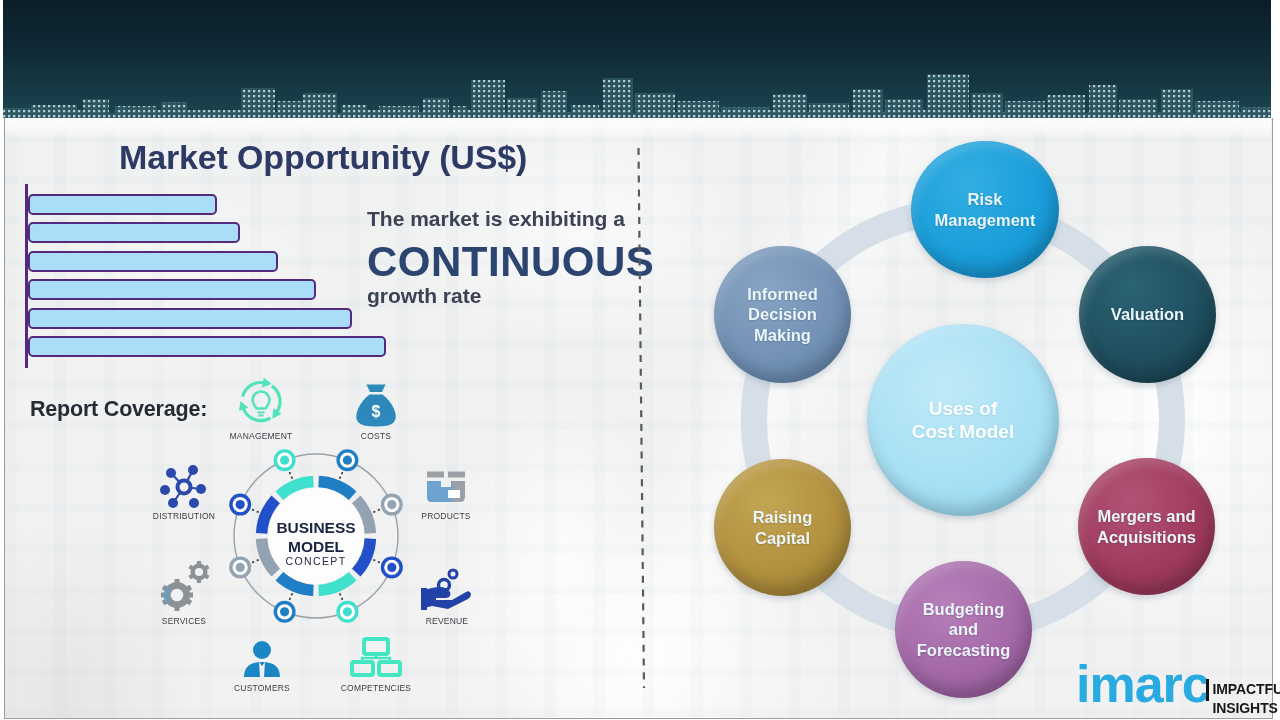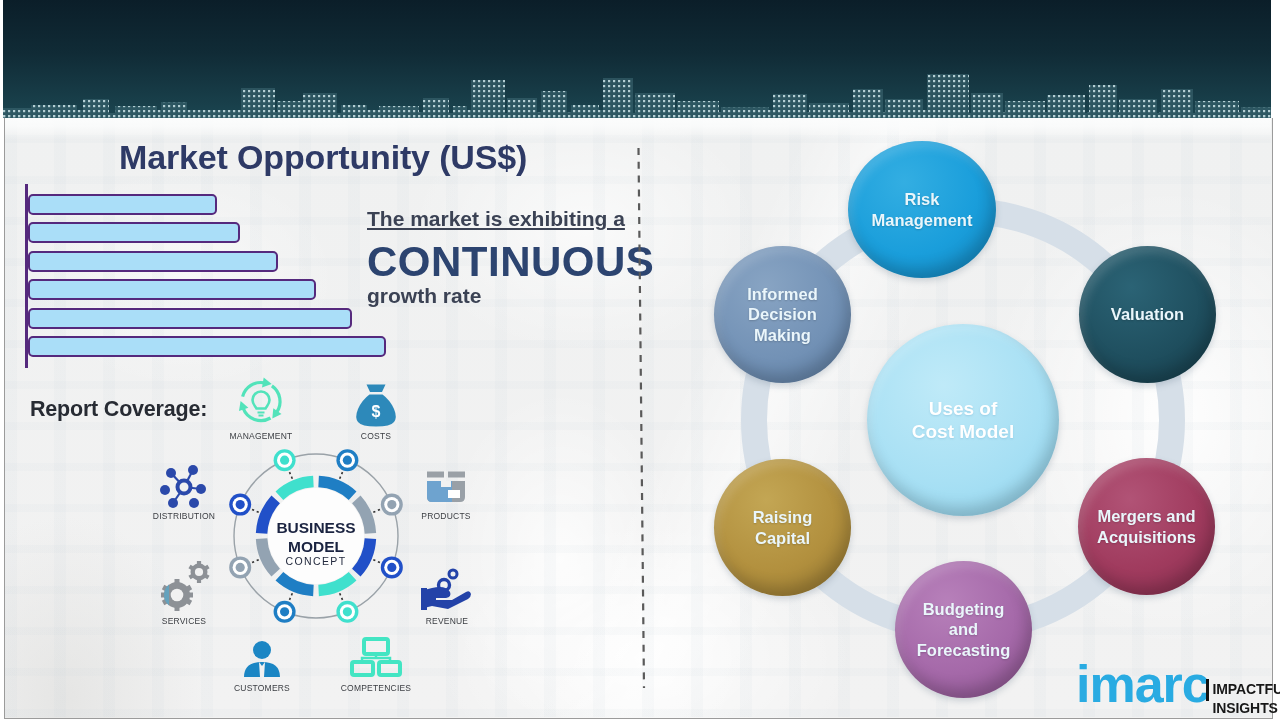--- a/index.html
+++ b/index.html
@@ -195,21 +195,21 @@
 
   <div id="mo-head">Market Opportunity (US$)</div>
   <div id="axis"></div>
   <div class="bar" style="left:28px;top:193.5px;width:185px;"></div>
   <div class="bar" style="left:28px;top:222px;width:208px;"></div>
   <div class="bar" style="left:28px;top:250.5px;width:246px;"></div>
   <div class="bar" style="left:28px;top:279px;width:284px;"></div>
   <div class="bar" style="left:28px;top:307.5px;width:320px;"></div>
   <div class="bar" style="left:28px;top:336px;width:354px;"></div>
 
-  <div class="gtxt" style="left:367px;top:207px;font-size:21px;text-decoration:underline;">The market is exhibiting a</div>
+  <div class="gtxt" style="left:367px;top:207px;font-size:21px;">The market is exhibiting a</div>
   <div class="gtxt" style="left:367px;top:238px;font-size:42px;color:#2c4470;letter-spacing:0.5px;">CONTINUOUS</div>
   <div class="gtxt" style="left:367px;top:284px;font-size:21px;">growth rate</div>
 
   <div id="rc">Report Coverage:</div>
 
   <svg id="vector" width="1280" height="720" viewBox="0 0 1280 720" style="position:absolute;left:0;top:0;">
 
     <line x1="638.5" y1="148" x2="644" y2="688" stroke="#5a5a5a" stroke-width="2.2" stroke-dasharray="7 6.8"></line>
 
     <circle cx="963" cy="420" r="209" fill="none" stroke="#d6dfe8" stroke-width="26"></circle>
@@ -363,21 +363,21 @@
       <text x="376" y="439">COSTS</text>
       <text x="184" y="519">DISTRIBUTION</text>
       <text x="446" y="519">PRODUCTS</text>
       <text x="184" y="624">SERVICES</text>
       <text x="447" y="624">REVENUE</text>
       <text x="262" y="691">CUSTOMERS</text>
       <text x="376" y="691">COMPETENCIES</text>
     </g>
   </svg>
 
-  <div class="circ" id="c-risk" style="left:848px;top:141px;width:148px;height:137px;font-size:16.5px;
+  <div class="circ" id="c-risk" style="left:911px;top:141px;width:148px;height:137px;font-size:16.5px;
        background:radial-gradient(circle at 38% 30%, #33aee2 0%, #1a9edb 55%, #1286c0 100%);">Risk<br>Management</div>
   <div class="circ" id="c-informed" style="left:714px;top:246px;width:137px;height:137px;font-size:16.5px;
        background:radial-gradient(circle at 38% 30%, #88a4c3 0%, #7392b6 55%, #5e7fa5 100%);">Informed<br>Decision<br>Making</div>
   <div class="circ" id="c-valuation" style="left:1079px;top:246px;width:137px;height:137px;font-size:16.5px;
        background:radial-gradient(circle at 38% 30%, #2b6375 0%, #1f4f5f 55%, #163c49 100%);">Valuation</div>
   <div class="circ" id="c-raising" style="left:714px;top:459px;width:137px;height:137px;font-size:16.5px;
        background:radial-gradient(circle at 38% 30%, #c3a654 0%, #b2903e 55%, #957730 100%);">Raising<br>Capital</div>
   <div class="circ" id="c-mergers" style="left:1078px;top:458px;width:137px;height:137px;font-size:16.5px;
        background:radial-gradient(circle at 38% 30%, #b15376 0%, #a03b5e 55%, #862e4e 100%);">Mergers and<br>Acquisitions</div>
   <div class="circ" id="c-budget" style="left:895px;top:561px;width:137px;height:137px;font-size:16.5px;

